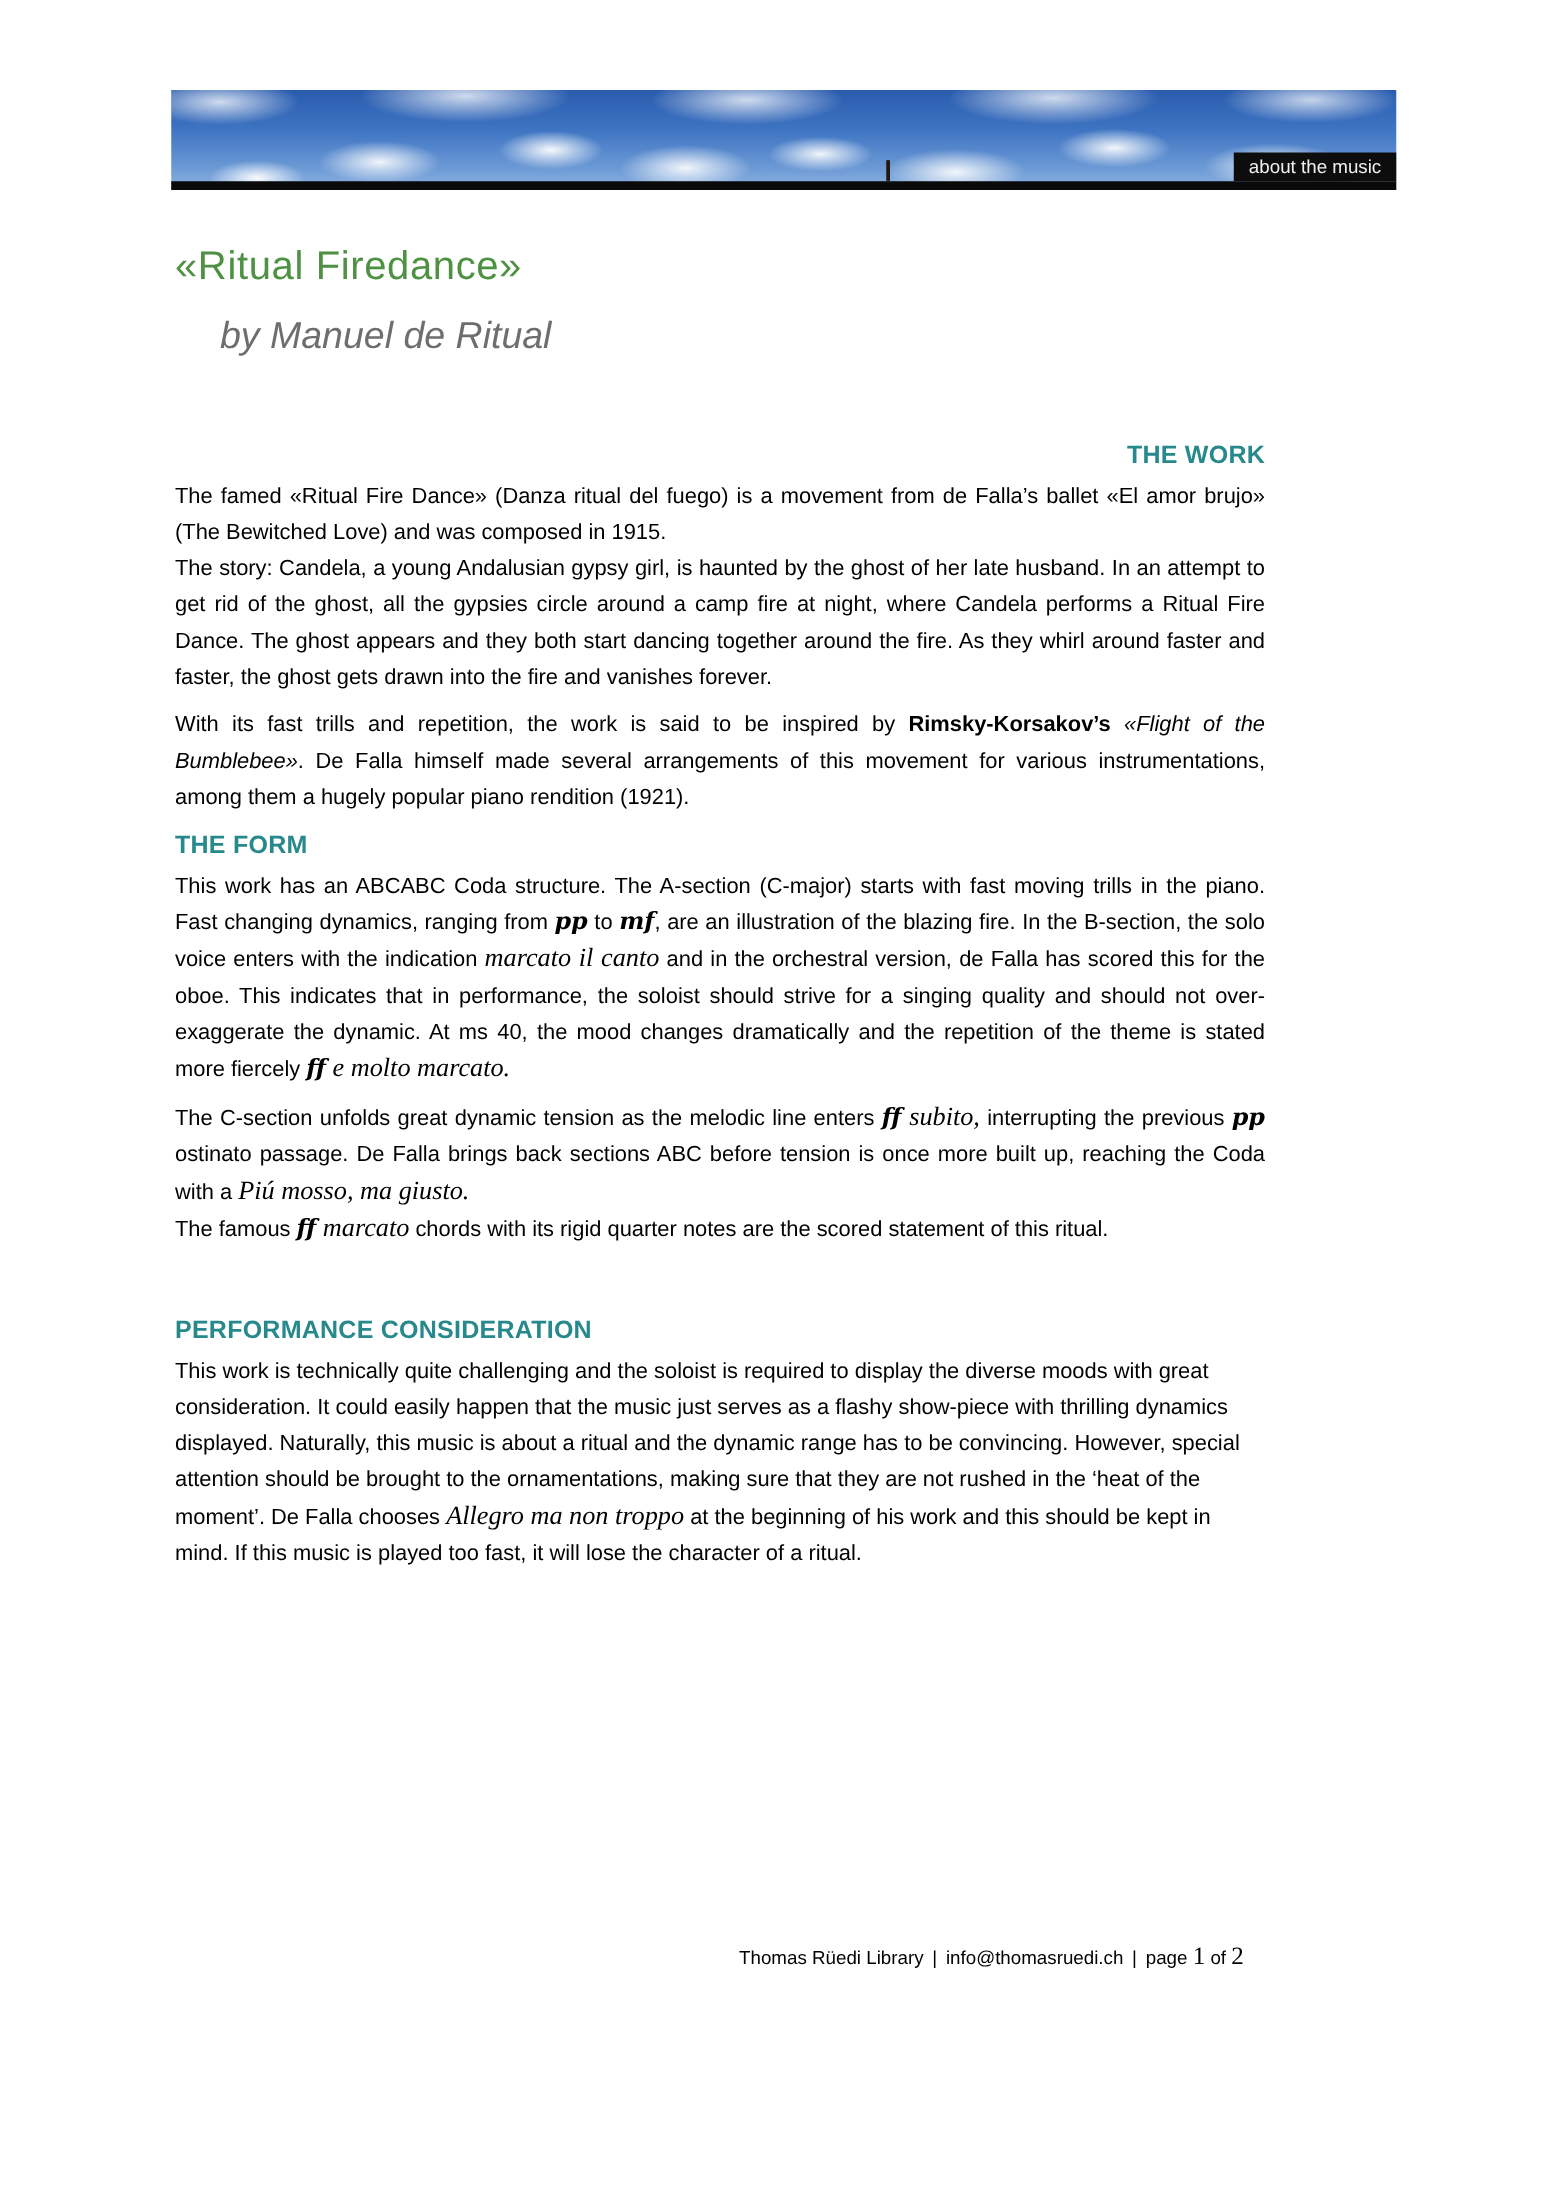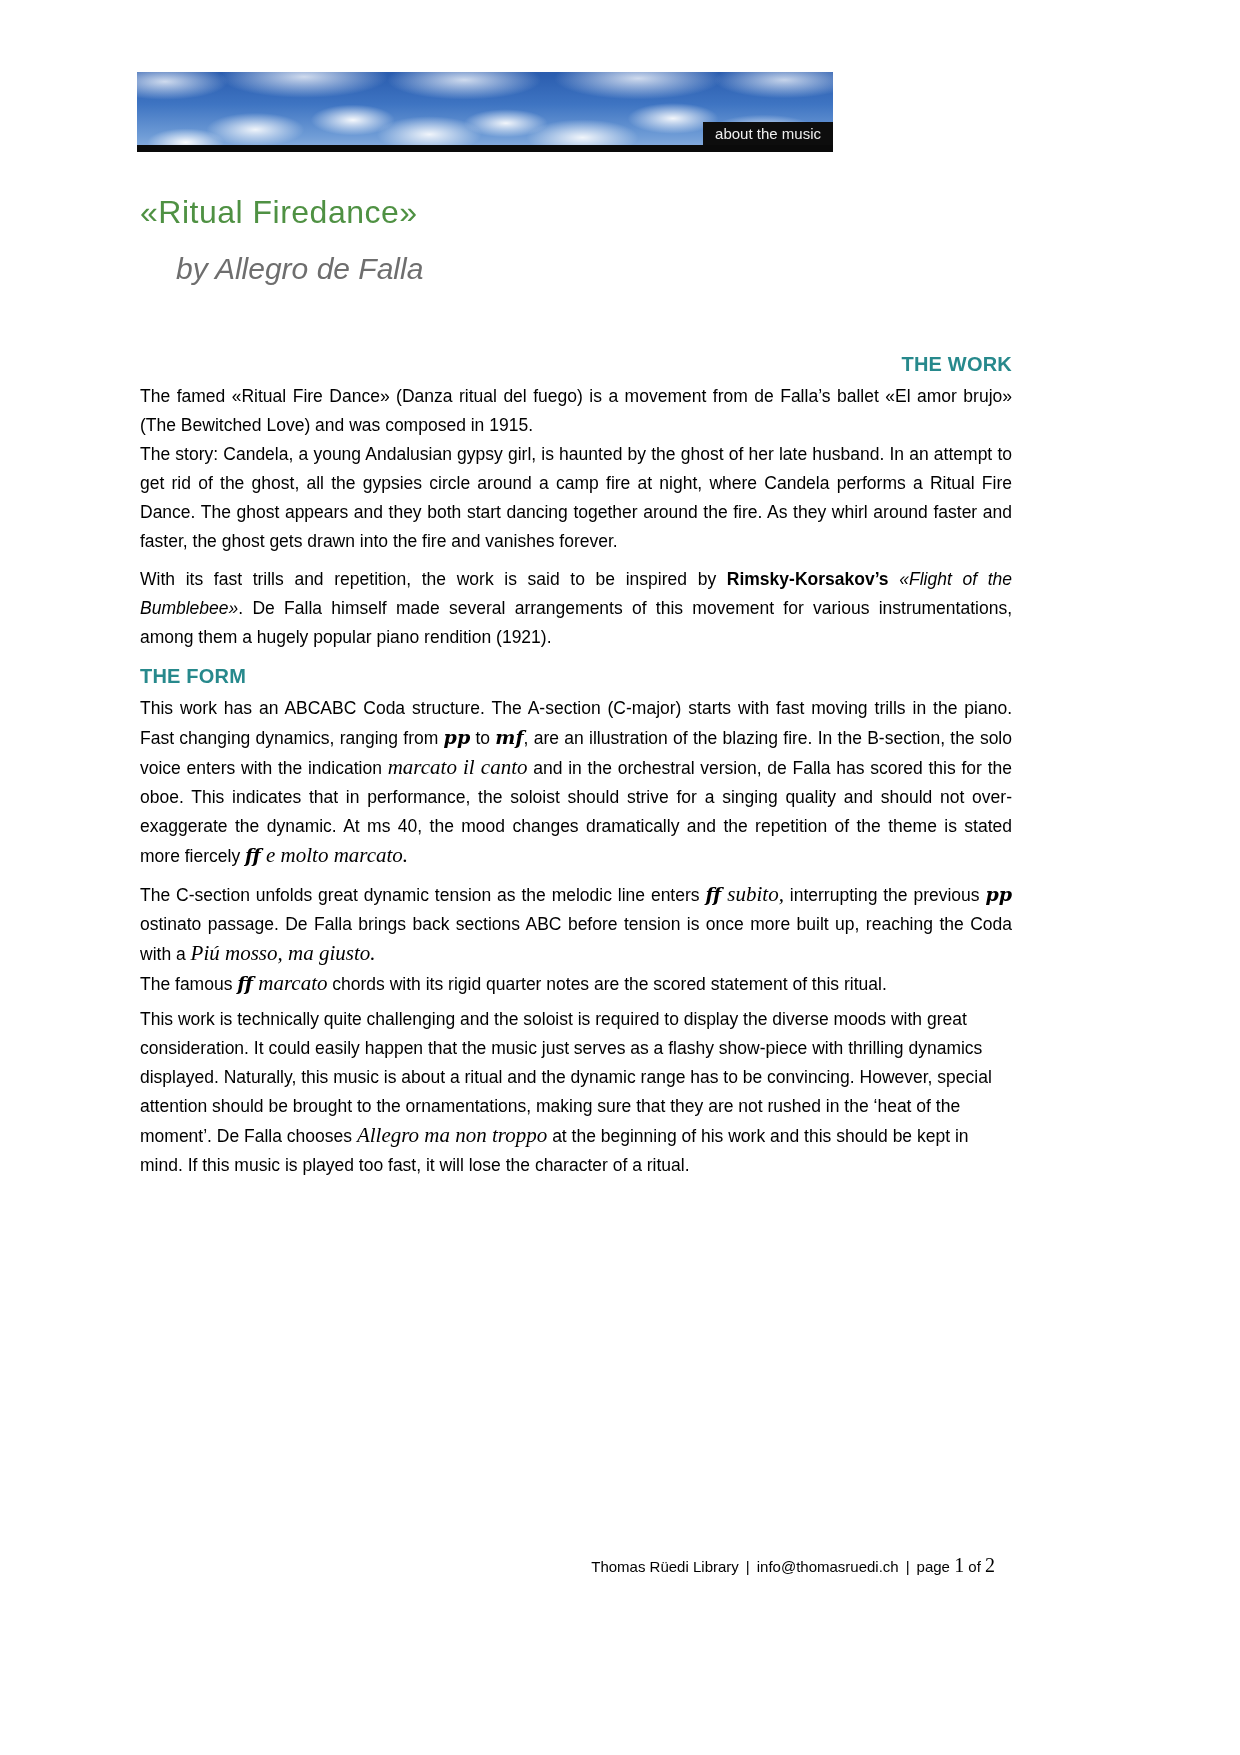--- a/index.html
+++ b/index.html
@@ -6,21 +6,21 @@
   .page{
     position:relative;
     width:1240px;height:1755px;
     background:#ffffff;
     font-family:"Liberation Sans",sans-serif;
     color:#000;
     overflow:hidden;
   }
   
   .banner{
-    position:absolute;left:137px;top:72px;width:696px;height:80px;
+    position:absolute;left:137px;top:72px;width:980px;height:80px;
     background:
       radial-gradient(ellipse 90px 26px at 4% 12%,  rgba(235,240,248,.85), rgba(235,240,248,0) 70%),
       radial-gradient(ellipse 120px 30px at 24% 6%, rgba(225,232,244,.9),  rgba(225,232,244,0) 70%),
       radial-gradient(ellipse 110px 28px at 47% 10%,rgba(235,240,248,.85), rgba(235,240,248,0) 70%),
       radial-gradient(ellipse 120px 30px at 72% 8%, rgba(225,232,244,.9),  rgba(225,232,244,0) 70%),
       radial-gradient(ellipse 100px 26px at 93% 10%,rgba(235,240,248,.8),  rgba(235,240,248,0) 70%),
       radial-gradient(ellipse 55px 20px at 7% 88%,  rgba(255,255,255,.95), rgba(255,255,255,0) 70%),
       radial-gradient(ellipse 70px 24px at 17% 72%, rgba(255,255,255,.9),  rgba(255,255,255,0) 70%),
       radial-gradient(ellipse 60px 22px at 31% 60%, rgba(255,255,255,.95), rgba(255,255,255,0) 70%),
       radial-gradient(ellipse 75px 26px at 42% 78%, rgba(255,255,255,.9),  rgba(255,255,255,0) 70%),
@@ -87,37 +87,38 @@
 <div class="page">
 
   <div class="banner">
     <div class="banner-figure"></div>
     <div class="banner-label">about the music</div>
   </div>
 
   <div class="content">
 
     <h1 class="title">«Ritual Firedance»</h1>
-    <h2 class="subtitle">by Allegro de Falla</h2>
+    <h2 class="subtitle">by Manuel de Ritual</h2>
 
     <section>
       <h3 class="sec-heading h-work">THE WORK</h3>
       <p class="just after-head">The famed «Ritual Fire Dance» (Danza ritual del fuego) is a movement from de Falla’s ballet «El amor brujo» (The Bewitched Love) and was composed in 1915.</p>
       <p class="just">The story: Candela, a young Andalusian gypsy girl, is haunted by the ghost of her late husband. In an attempt to get rid of the ghost, all the gypsies circle around a camp fire at night, where Candela performs a Ritual Fire Dance. The ghost appears and they both start dancing together around the fire. As they whirl around faster and faster, the ghost gets drawn into the fire and vanishes forever.</p>
       <p class="just gap-top"><span>With its fast trills and repetition, the work is said to be inspired by </span><b class="seg">Rimsky-Korsakov’s</b><span class="i-sans"> «Flight of the Bumblebee»</span><span>. De Falla himself made several arrangements of this movement for various instrumentations, among them a hugely popular piano rendition (1921).</span></p>
     </section>
 
     <section>
       <h3 class="sec-heading h-form">THE FORM</h3>
       <p class="just after-head"><span>This work has an ABCABC Coda structure. The A-section (C-major) starts with fast moving trills in the piano. Fast changing dynamics, ranging from </span><span class="dyn">pp</span><span> to </span><span class="dyn">mf</span><span>, are an illustration of the blazing fire.  In the B-section, the solo voice enters with the indication </span><span class="term">marcato il canto</span><span> and in the orchestral version, de Falla has scored this for the oboe. This indicates that in performance, the soloist should strive for a singing quality and should not over-exaggerate the dynamic. At ms 40, the mood changes dramatically and the repetition of the theme is stated more fiercely </span><span class="dyn">ff</span><span class="term">  e molto marcato.</span></p>
       <p class="just gap-top"><span>The C-section unfolds great dynamic tension as the melodic line enters </span><span class="dyn">ff</span><span class="term"> subito,</span><span> interrupting the previous </span><span class="dyn">pp</span><span> ostinato passage. De Falla brings back sections ABC before tension is once more built up, reaching the Coda with a </span><span class="term">Piú mosso, ma giusto.</span></p>
       <p class="just"><span>The famous </span><span class="dyn">ff</span><span class="term"> marcato</span><span> chords with its rigid quarter notes are the scored statement of this ritual.</span></p>
     </section>
 
     <section>
+      <h3 class="sec-heading h-perf">PERFORMANCE CONSIDERATION</h3>
       <p class="after-head"><span>This work is technically quite challenging and the soloist is required to display the diverse moods with great consideration. It could easily happen that the music just serves as a flashy show-piece with thrilling dynamics displayed. Naturally, this music is about a ritual and the dynamic range has to be convincing. However, special attention should be brought to the ornamentations, making sure that they are not rushed in the ‘heat of the moment’.  De Falla chooses </span><span class="term">Allegro ma non troppo</span><span> at the beginning of his work and this should be kept in mind. If this music is played too fast, it will lose the character of a ritual.</span></p>
     </section>
 
   </div>
 
   <div class="footer"><span>Thomas Rüedi Library</span><span class="sep">|</span><span>info@thomasruedi.ch</span><span class="sep">|</span><span>page</span>
       <span class="pagenum">1</span>
       <span>of</span>
       <span class="pagenum">2</span></div>
 

